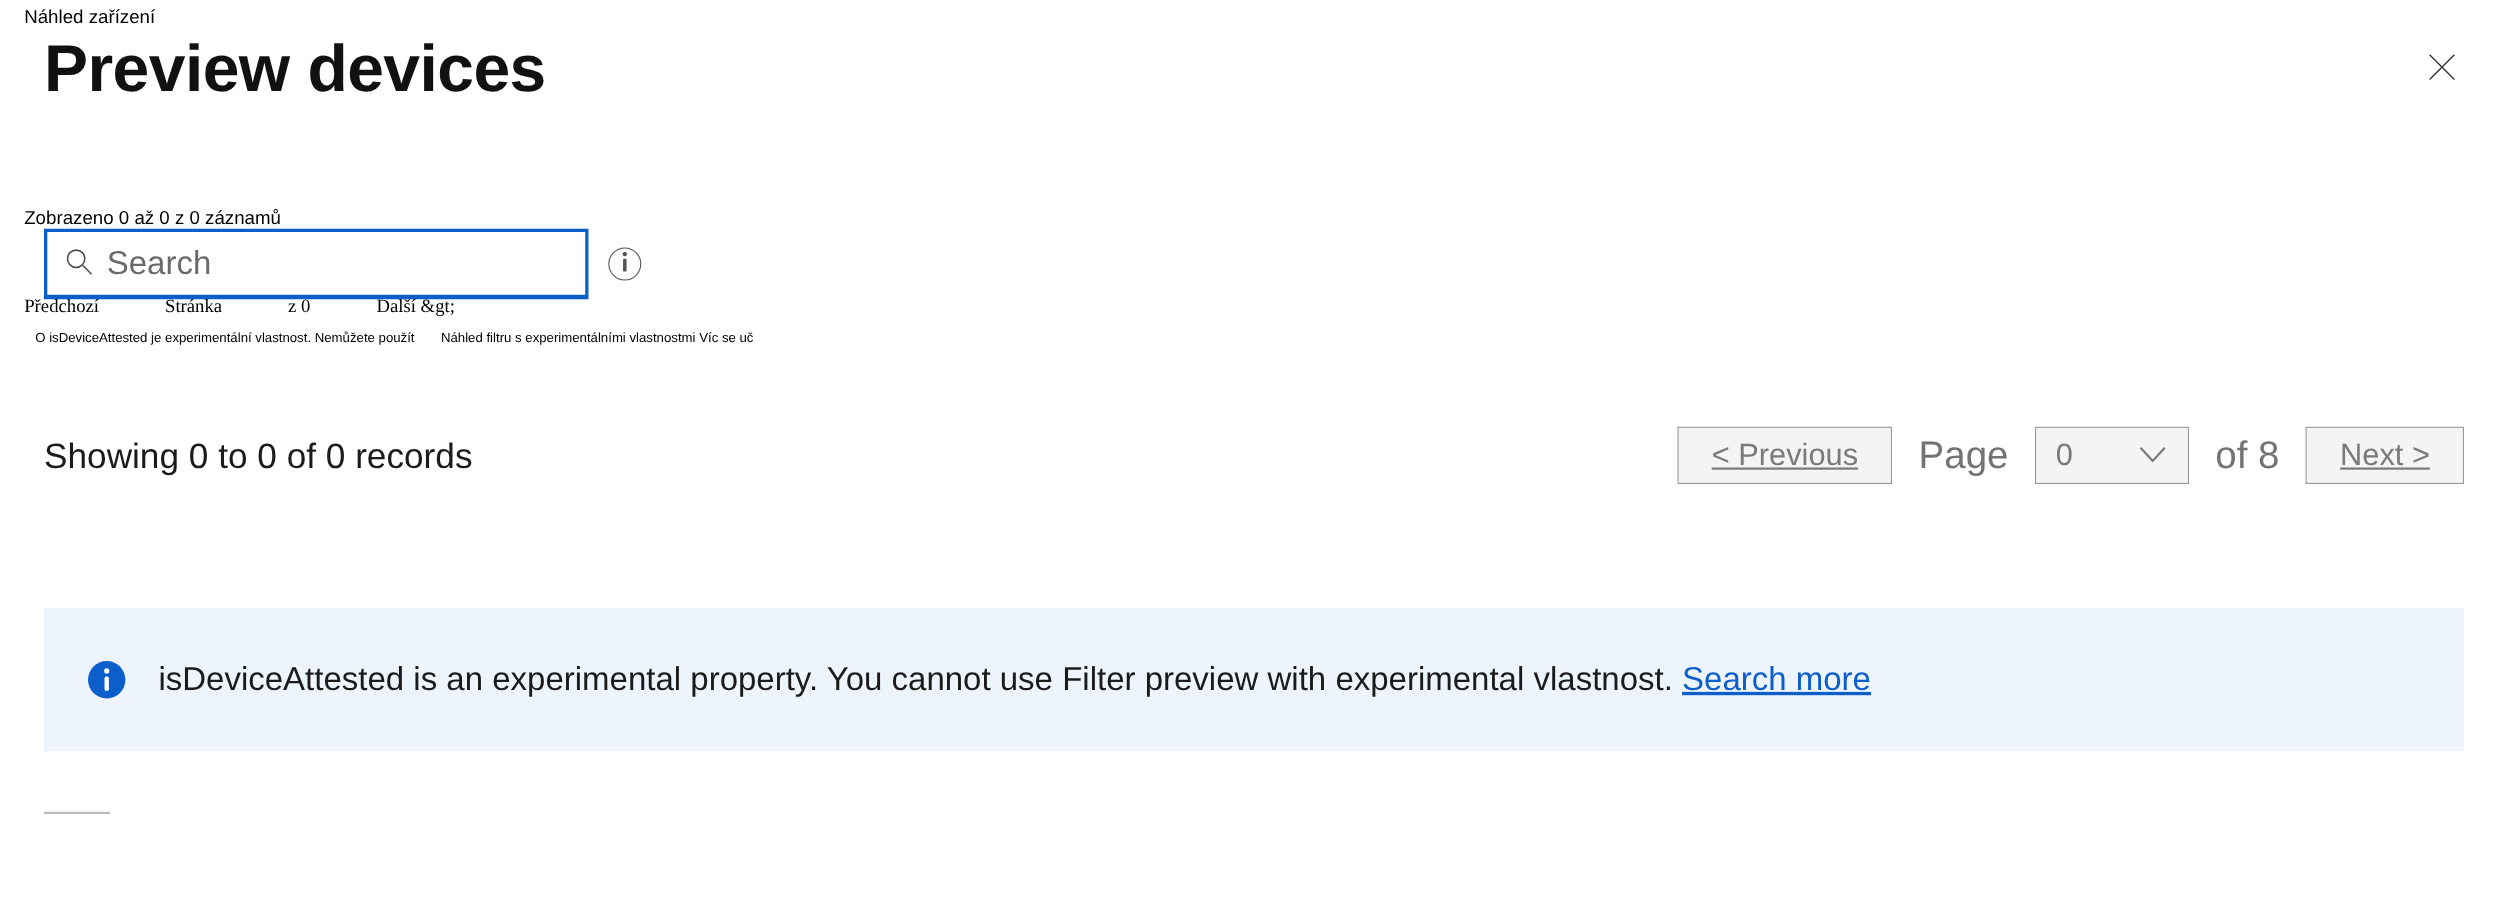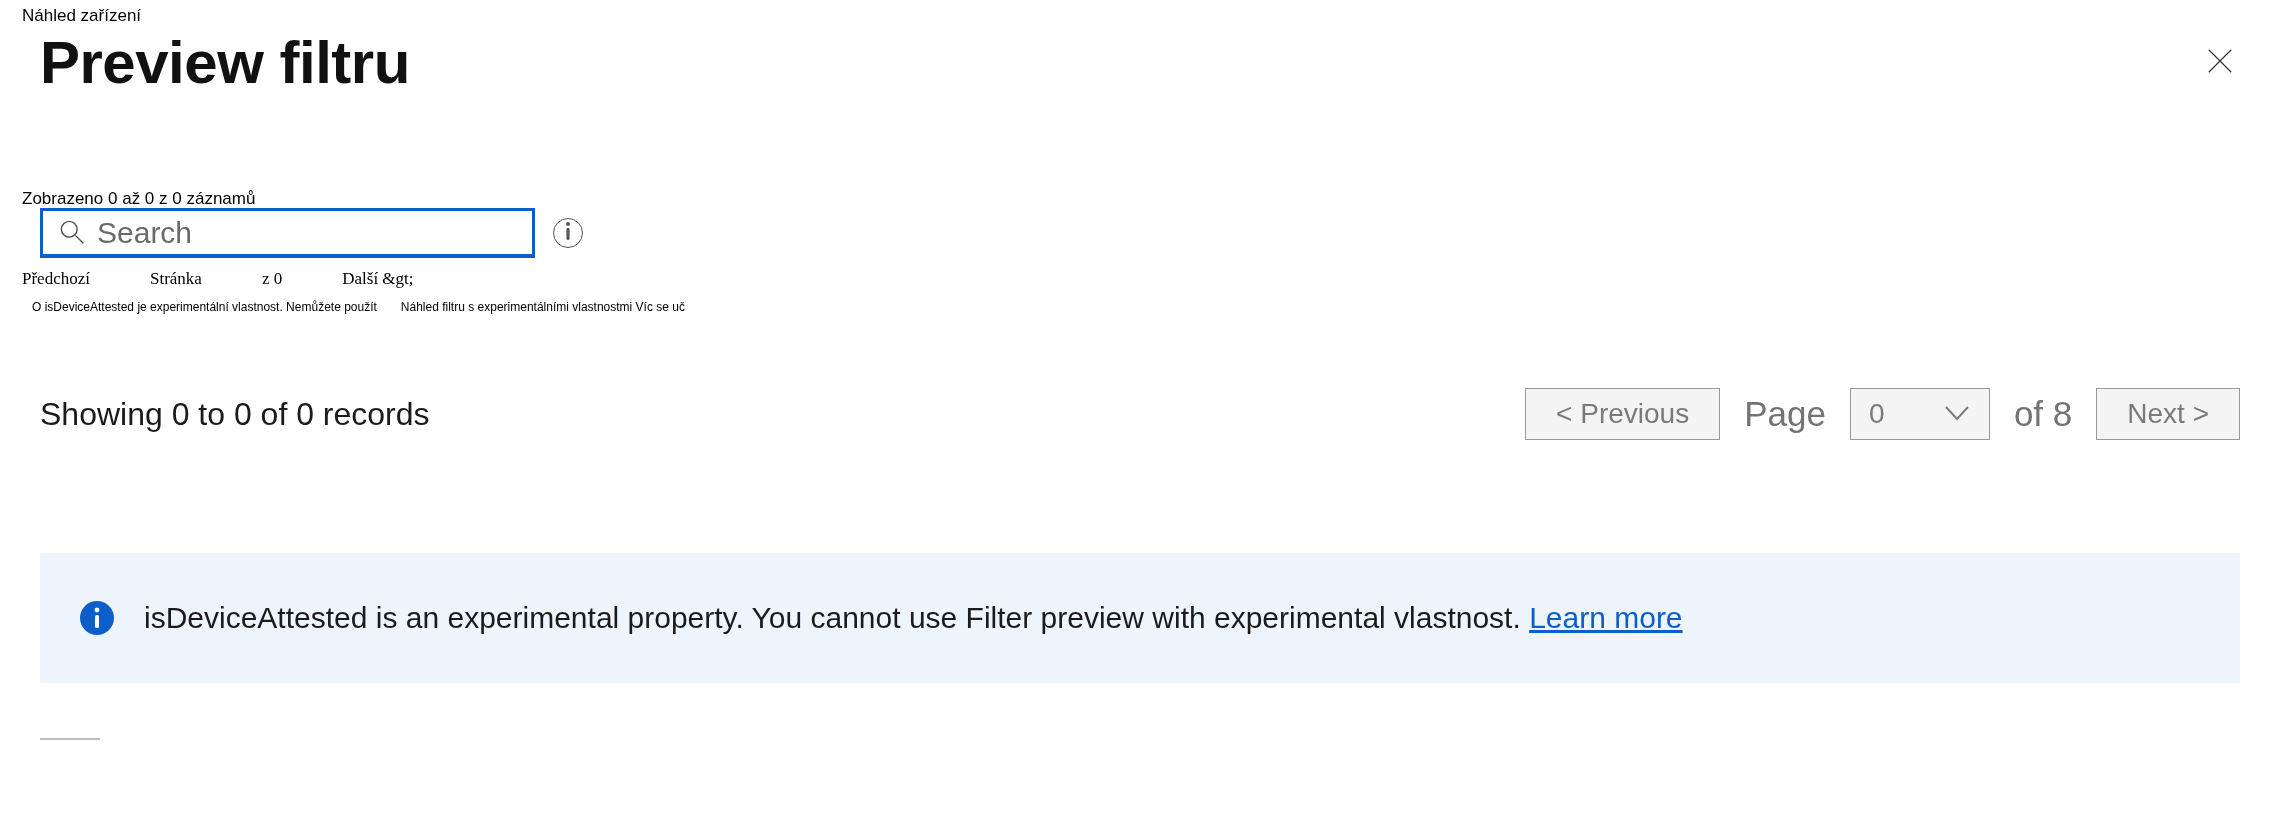--- a/index.html
+++ b/index.html
@@ -80,21 +80,21 @@
   .search-row {
     position: absolute;
     top: 190px;
     left: 0;
     display: flex;
     align-items: center;
     gap: 18px;
   }
   .search-box {
     width: 495px;
-    height: 50px;
+    height: 64px;
     border: 3px solid #0c5ecb;
     border-bottom-width: 4px;
     display: flex;
     align-items: center;
     padding: 0 14px;
     gap: 12px;
     background: #fff;
   }
   .search-box svg { width: 28px; height: 28px; stroke: #4a4a4a; fill: none; stroke-width: 1.6; }
   .search-input {
@@ -138,20 +138,21 @@
     padding: 0 30px;
     border: 1px solid #999;
     background: #f4f4f4;
     color: #7a7a7a;
     font-size: 28px;
     display: flex;
     align-items: center;
     justify-content: center;
     cursor: not-allowed;
     white-space: nowrap;
+    text-decoration: underline;
   }
   .pg-text { font-size: 35px; color: #737373; }
   .pg-select {
     height: 52px;
     min-width: 140px;
     border: 1px solid #999;
     background: #f4f4f4;
     color: #7a7a7a;
     font-size: 28px;
     display: flex;
@@ -219,21 +220,21 @@
   </span>
 </div>
 <div class="overlay-info">
   <span>O isDeviceAttested je experimentální vlastnost. Nemůžete použít</span>
   <span>Náhled filtru s experimentálními vlastnostmi Víc se uč</span>
 </div>
 
 <div class="pane">
 
   <div class="pane-header">
-    <div class="pane-title">Preview filtru</div>
+    <div class="pane-title">Preview devices</div>
     <div class="close-btn">
       <span>
         <svg viewBox="0 0 32 32">
             <path d="M4 4 L28 28 M28 4 L4 28"></path>
           </svg>
       </span>
     </div>
   </div>
 
   <div class="search-row">
@@ -276,18 +277,18 @@
 
   <div class="info-banner">
     <div class="banner-icon">
       <svg viewBox="0 0 10 22">
           <circle cx="5" cy="3" r="2.4"></circle>
           <rect x="3" y="8" width="4" height="13" rx="1.5"></rect>
         </svg>
     </div>
     <div class="banner-text">
       <span>isDeviceAttested is an experimental property. You cannot use Filter preview with experimental vlastnost. </span>
-      <span class="banner-link">Learn more</span>
+      <span class="banner-link">Search more</span>
     </div>
   </div>
 
   <div class="stub-line"></div>
 </div>
 
 </body></html>

